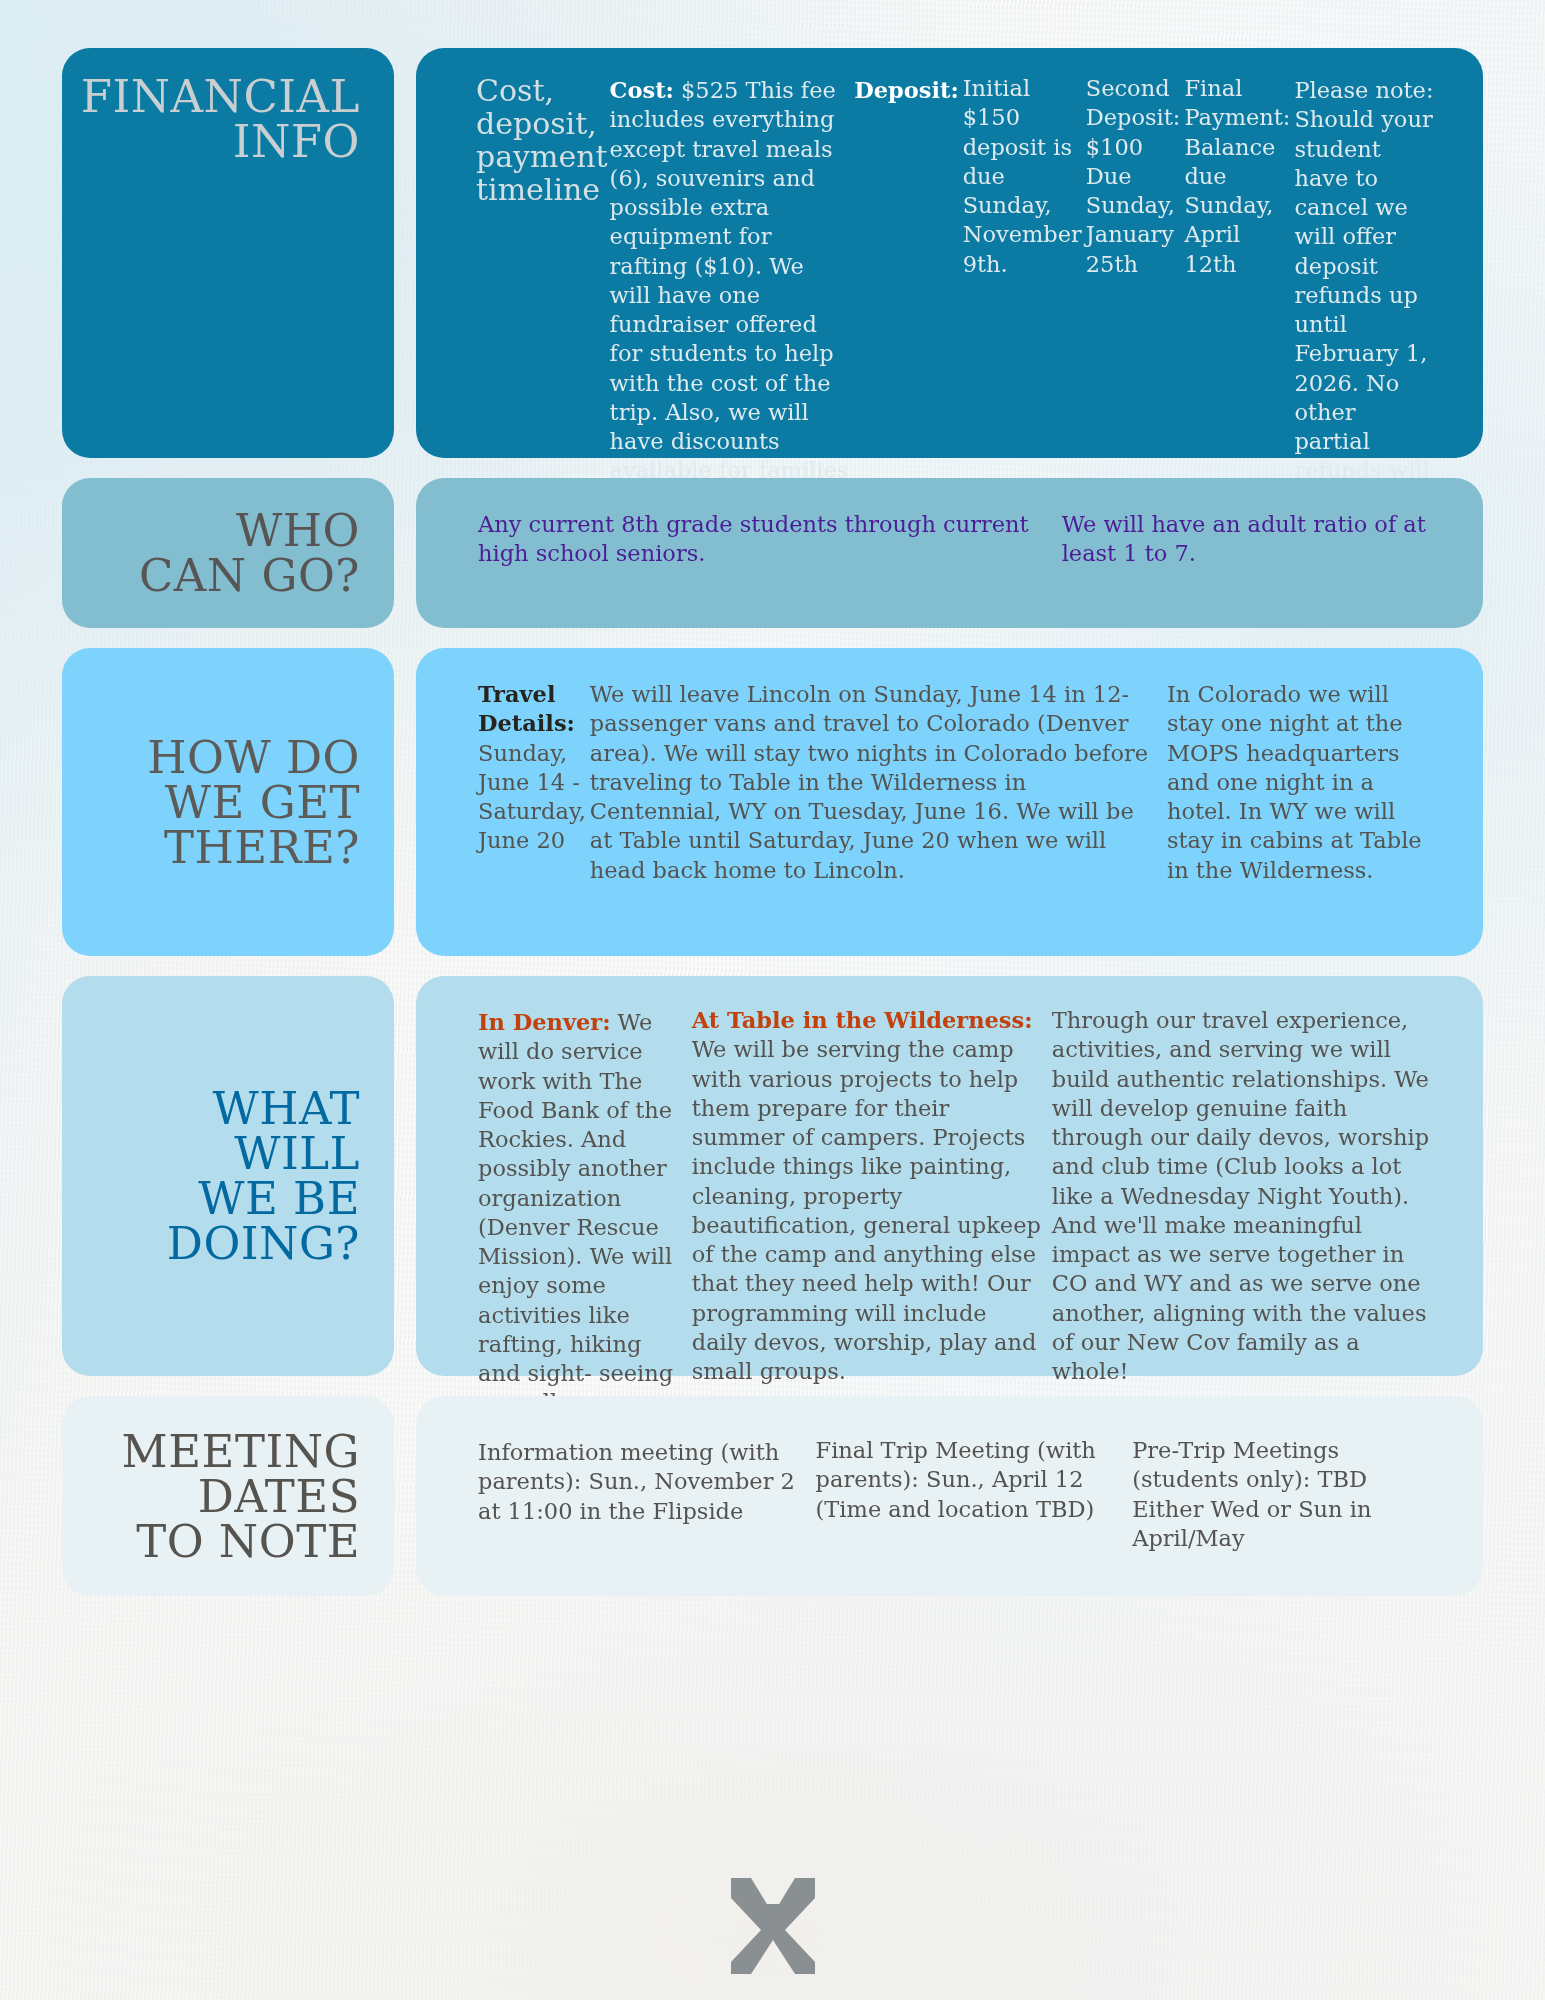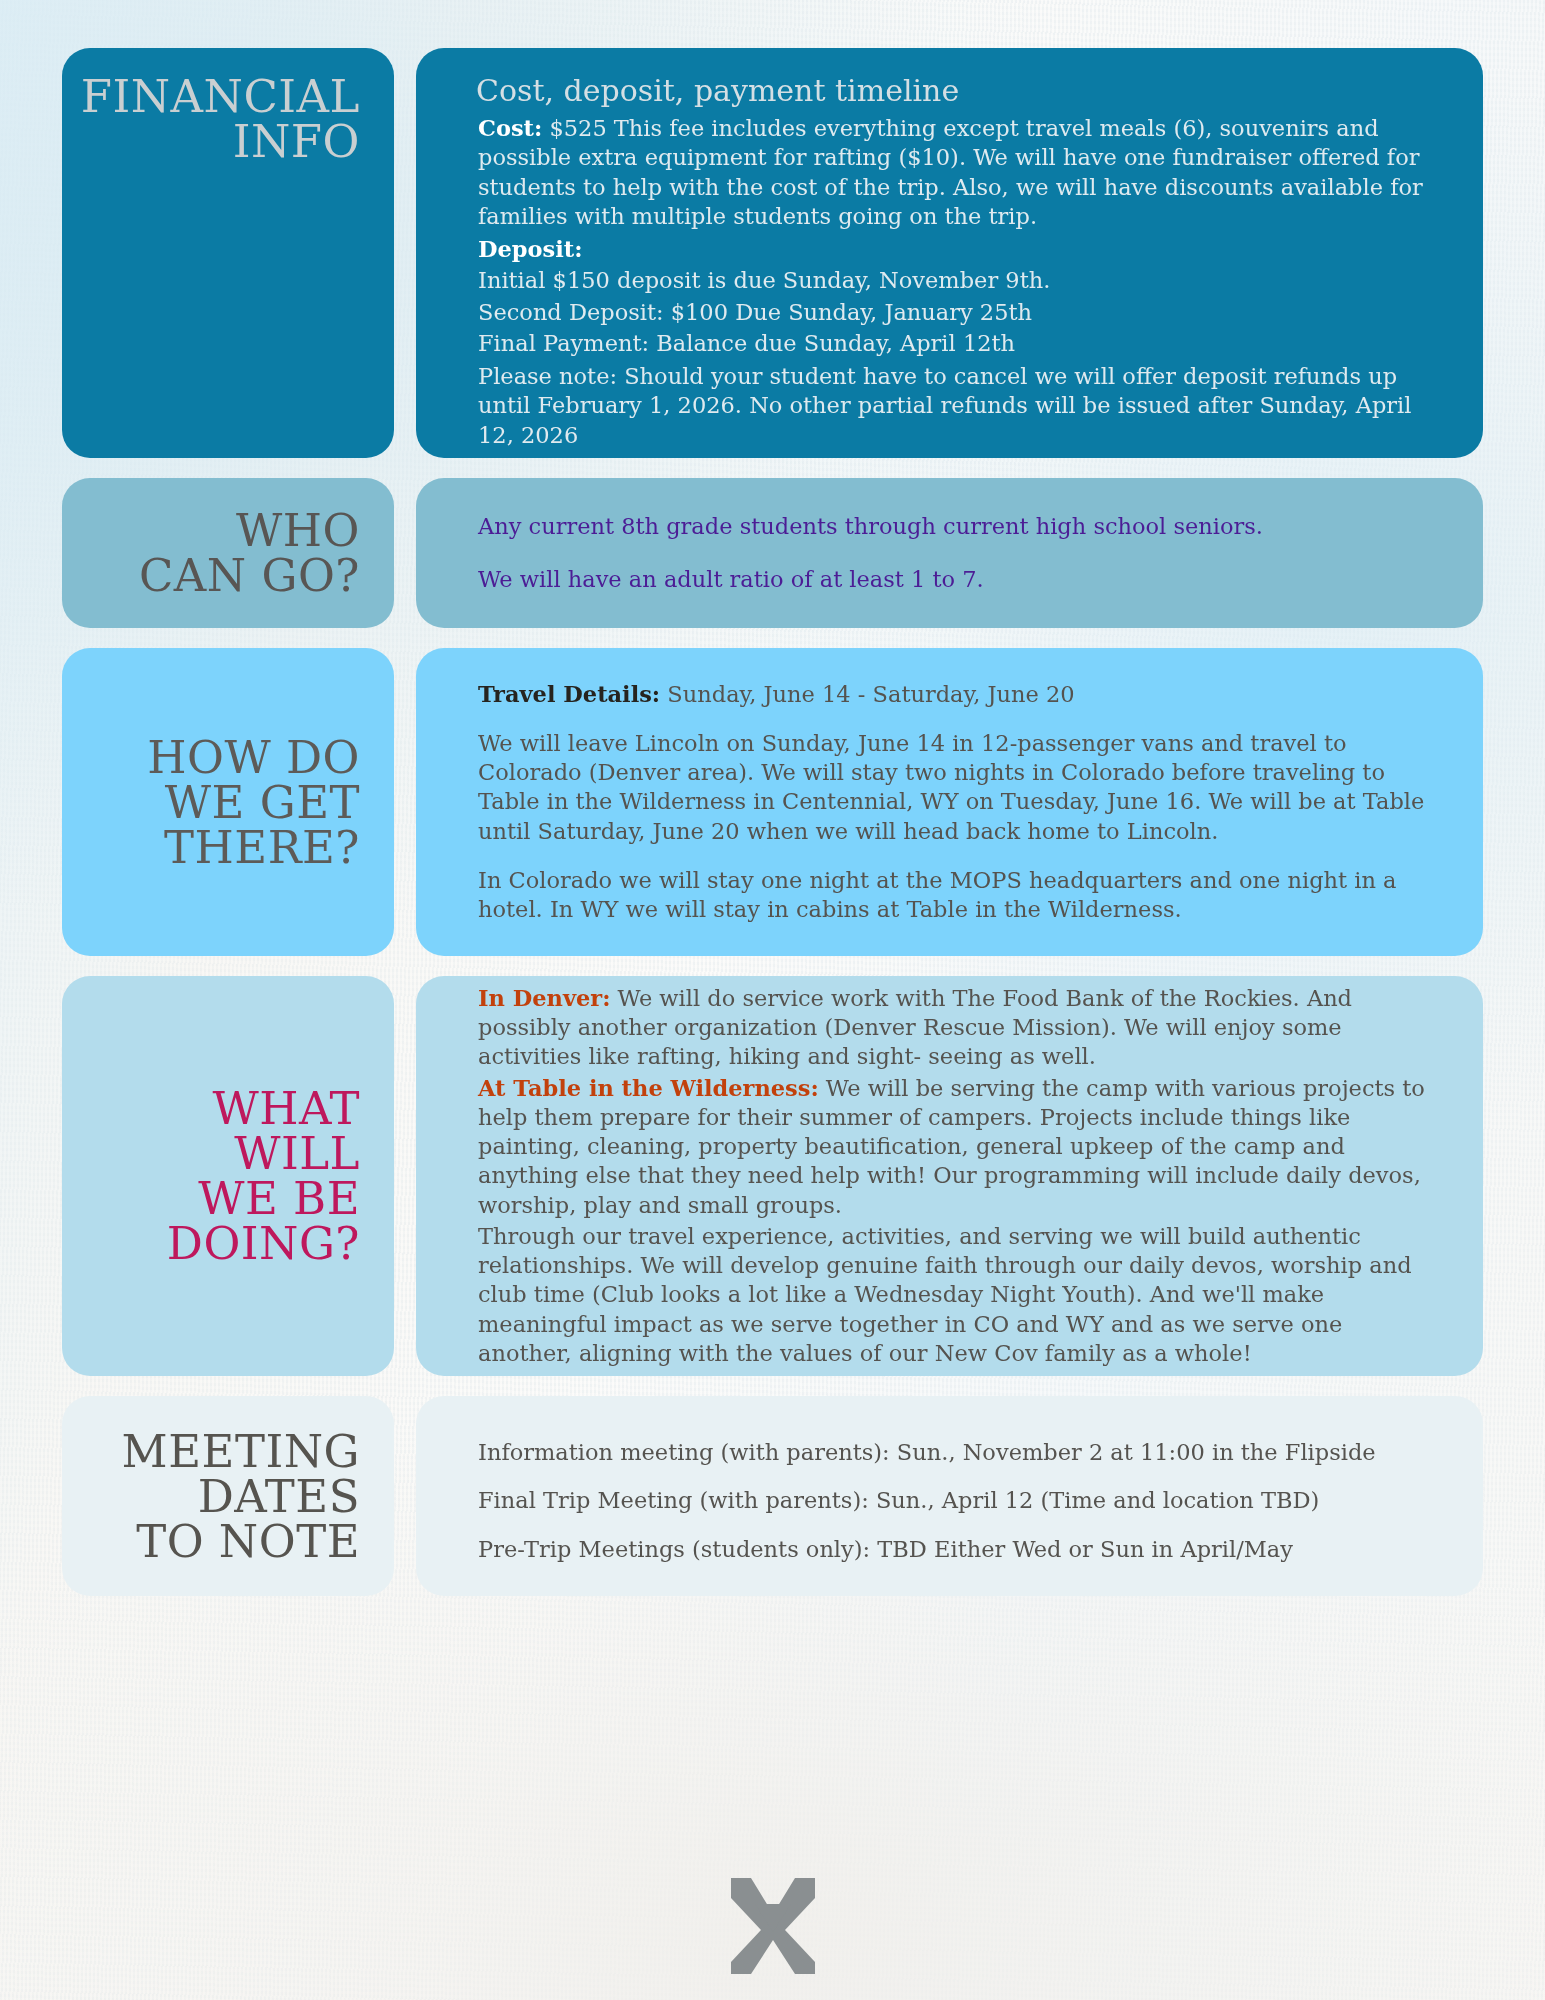--- a/index.html
+++ b/index.html
@@ -63,21 +63,21 @@
   }
   .gap-cell {
     flex: 0 0 22px;
   }
   .body-cell {
     flex: 1 1 auto;
     border-radius: 28px;
     box-sizing: border-box;
     padding: 30px 46px 30px 60px;
     display: flex;
-    flex-direction: column;
+    flex-direction: row;
     justify-content: center;
   }
 
   .label-text {
     text-align: right;
     line-height: 1.0;
     letter-spacing: 0.5px;
     font-weight: 400;
     font-family: "DejaVu Serif", serif;
   }
@@ -95,21 +95,21 @@
   .row-who .body-cell { color: #4c1d95; }
 
   .row-how .label-cell,
   .row-how .body-cell { background: #7dd3fc; }
   .row-how .label-text { color: #5d5b58; font-size: 45px; }
   .row-how .body-cell { color: #55534f; }
   .row-how .body-cell b { color: #26241f; }
 
   .row-what .label-cell,
   .row-what .body-cell { background: #b3dcec; }
-  .row-what .label-text { color: #be185d; font-size: 45px; }
+  .row-what .label-text { color: #0369a1; font-size: 45px; }
   .row-what .body-cell { color: #55534f; }
   .row-what .body-cell b { color: #c2410c; }
 
   .row-meeting .label-cell,
   .row-meeting .body-cell { background: #e8f1f4; }
   .row-meeting .label-text { color: #56544f; font-size: 45px; }
   .row-meeting .body-cell { color: #55534f; }
 
   
   .row-financial .label-cell { height: 410px; }

